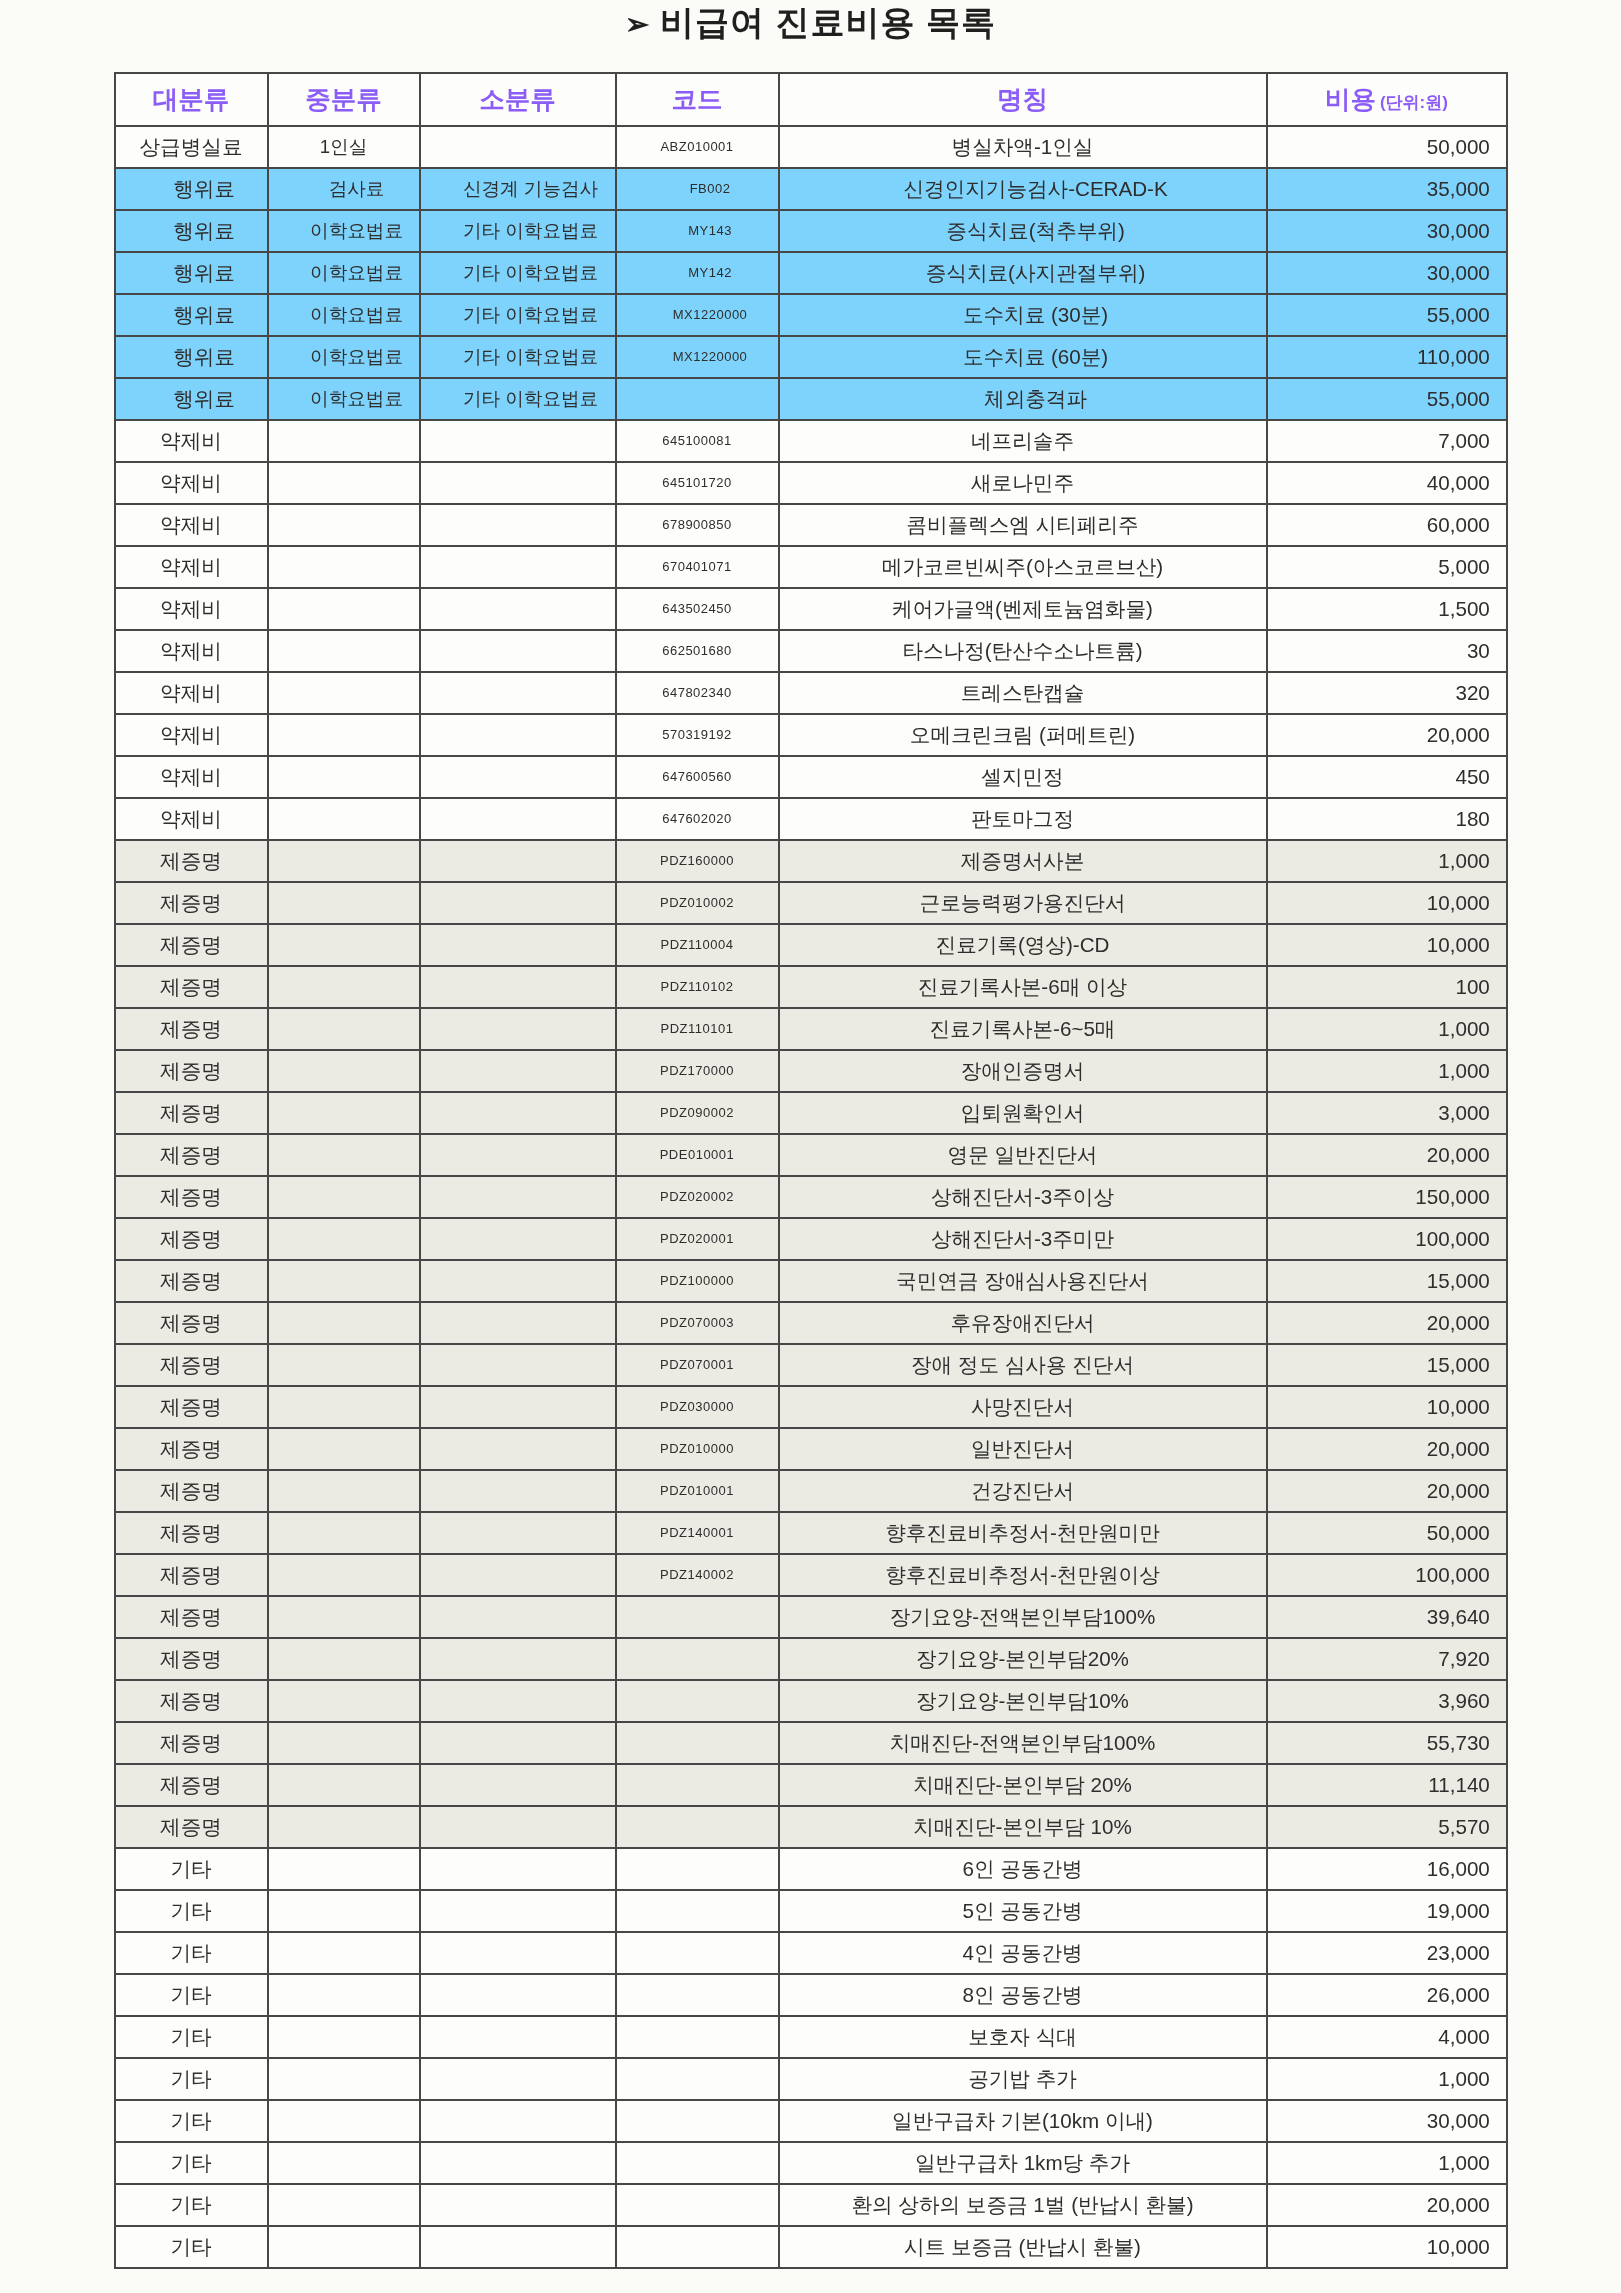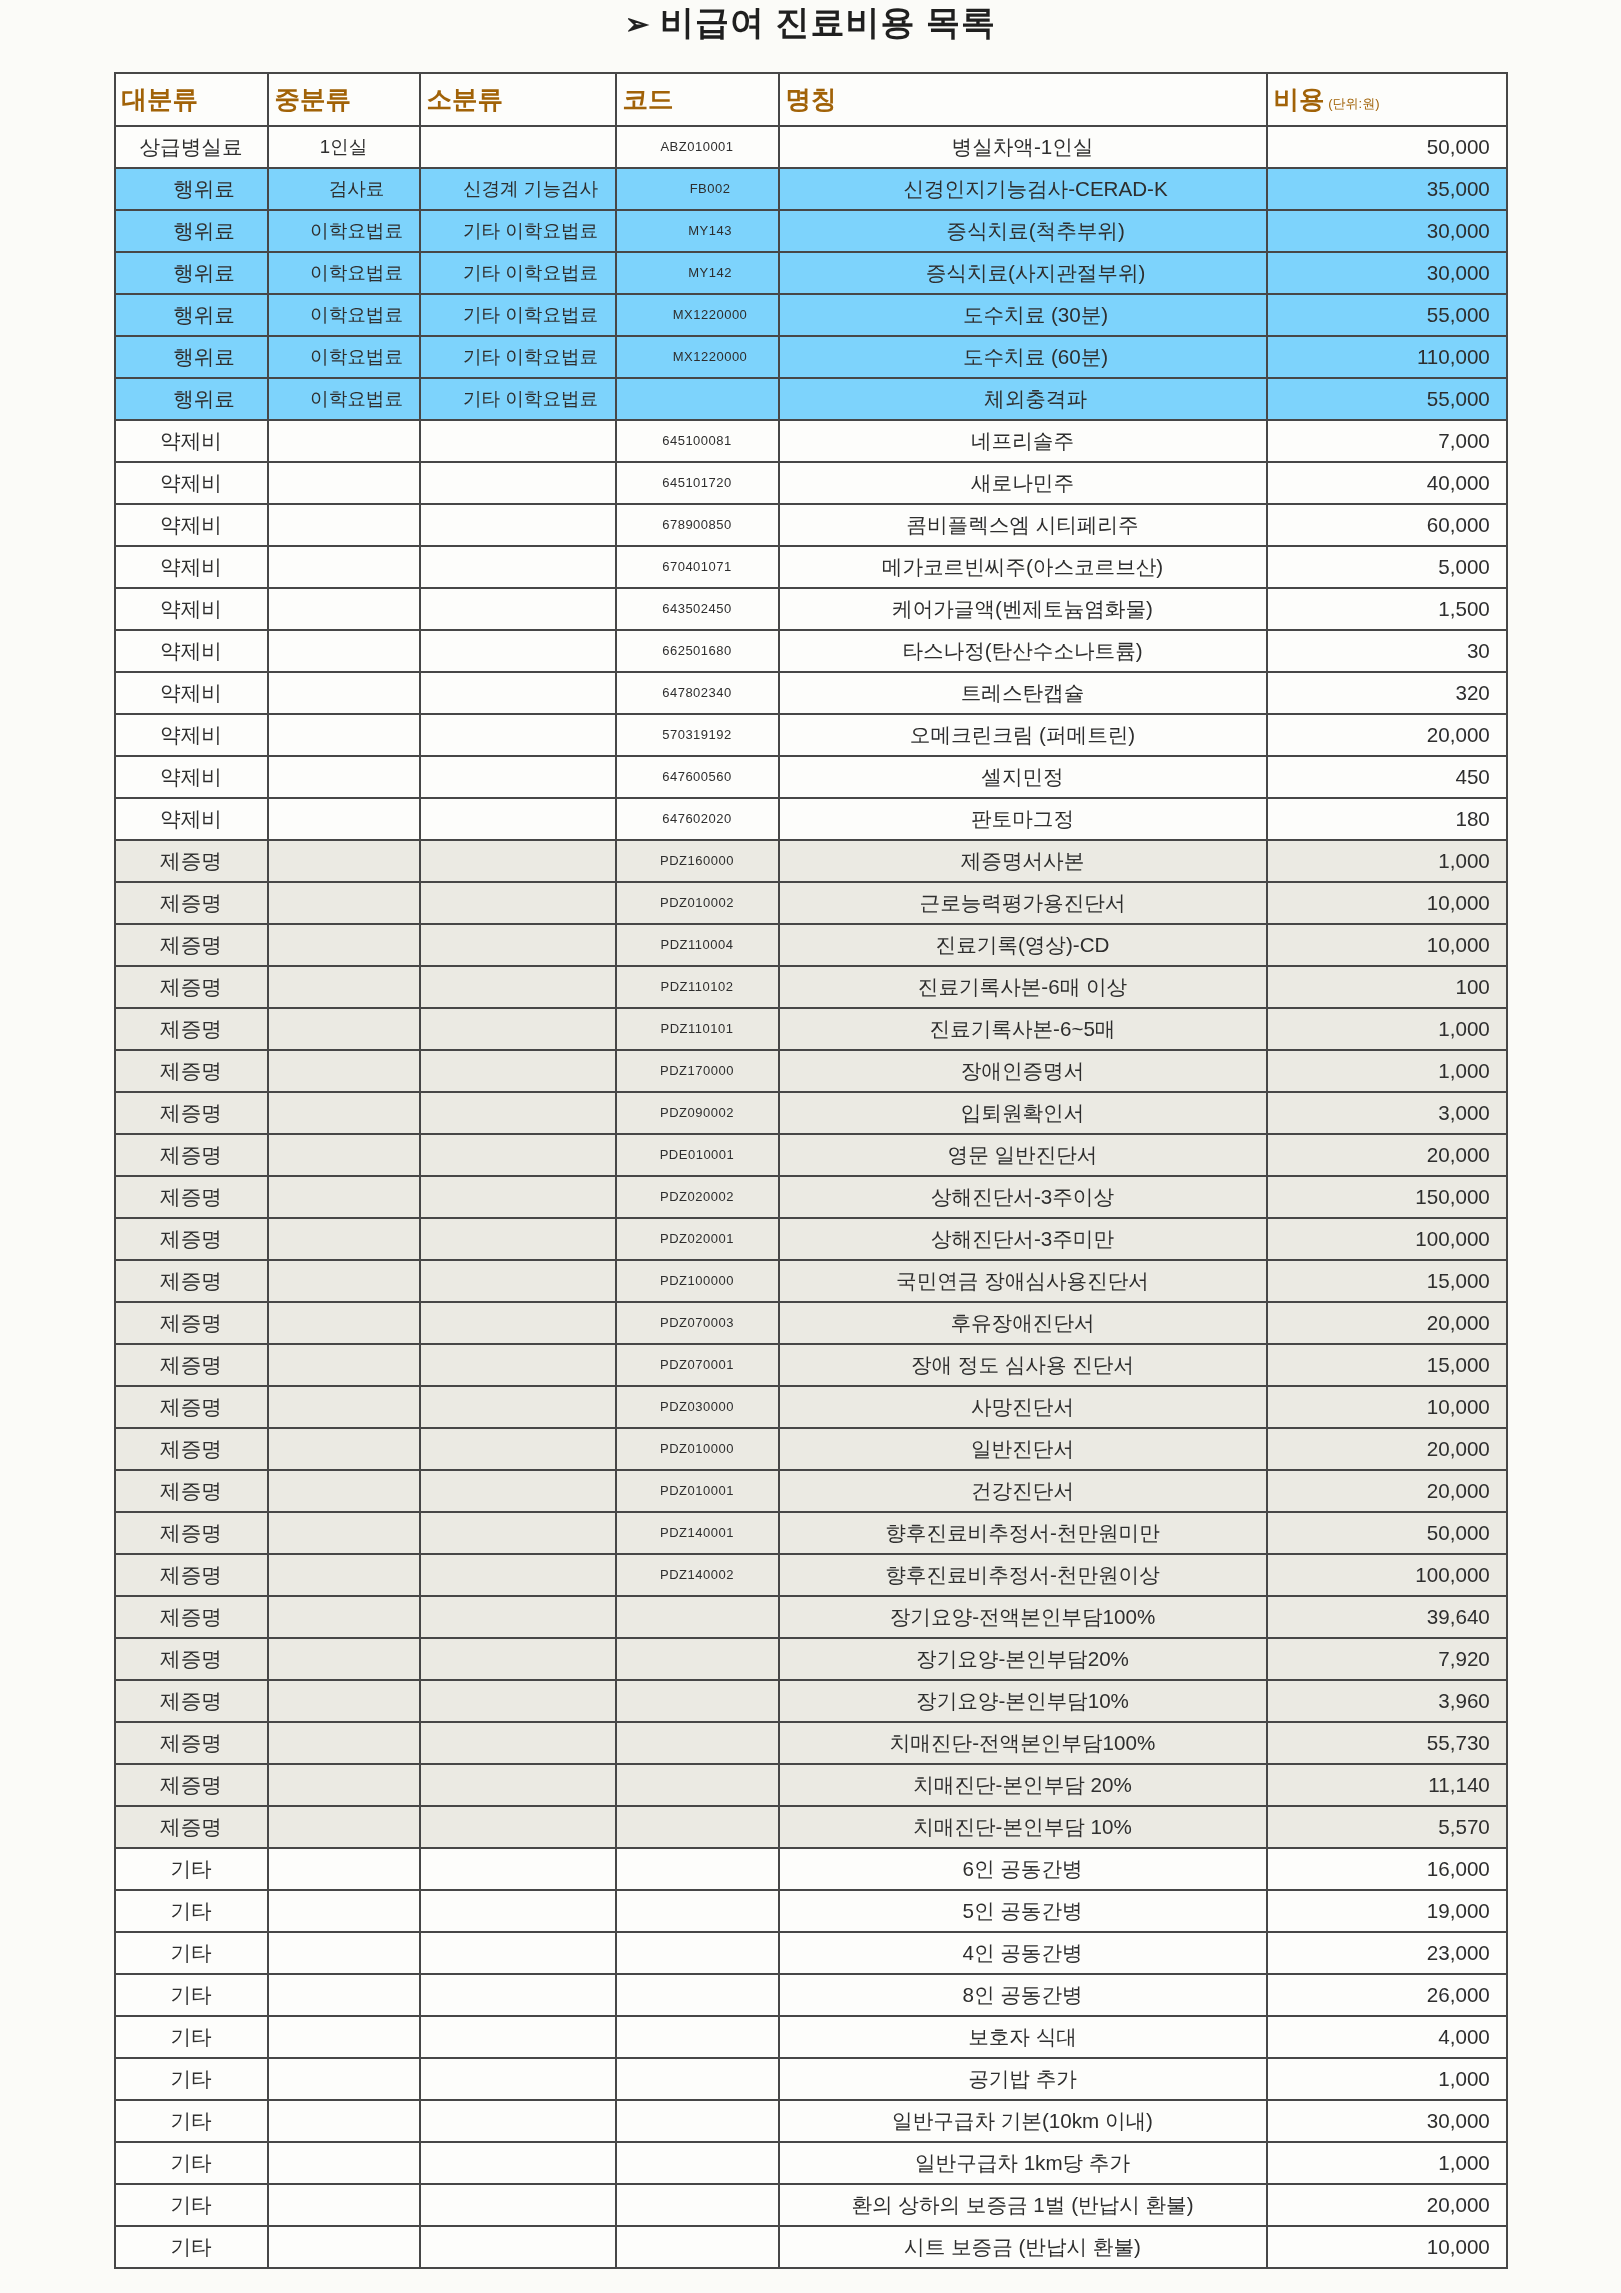--- a/index.html
+++ b/index.html
@@ -35,27 +35,27 @@
   .fee-table th, .fee-table td{
     border:2px solid #474747;
     padding:0 5.9px;
     overflow:hidden;
     white-space:nowrap;
   }
   .fee-table thead th{
     height:51px;
     font-size:25.5px;
     font-weight:bold;
-    text-align:left;
+    text-align:center;
     background:#fdfdfb;
-    color:#a16207;
+    color:#8b5cf6;
   }
   .fee-table thead th .unit{
-    font-size:13px;
-    font-weight:normal;
+    font-size:17px;
+    font-weight:bold;
     margin-left:3.9px;
     letter-spacing:0;
   }
   .fee-table td{
     height:40px;
     font-size:20.6px;
     text-align:center;
     color:#2e2e2e;
   }
   .fee-table td.col-middle, .fee-table td.col-minor{font-size:18.6px;}

